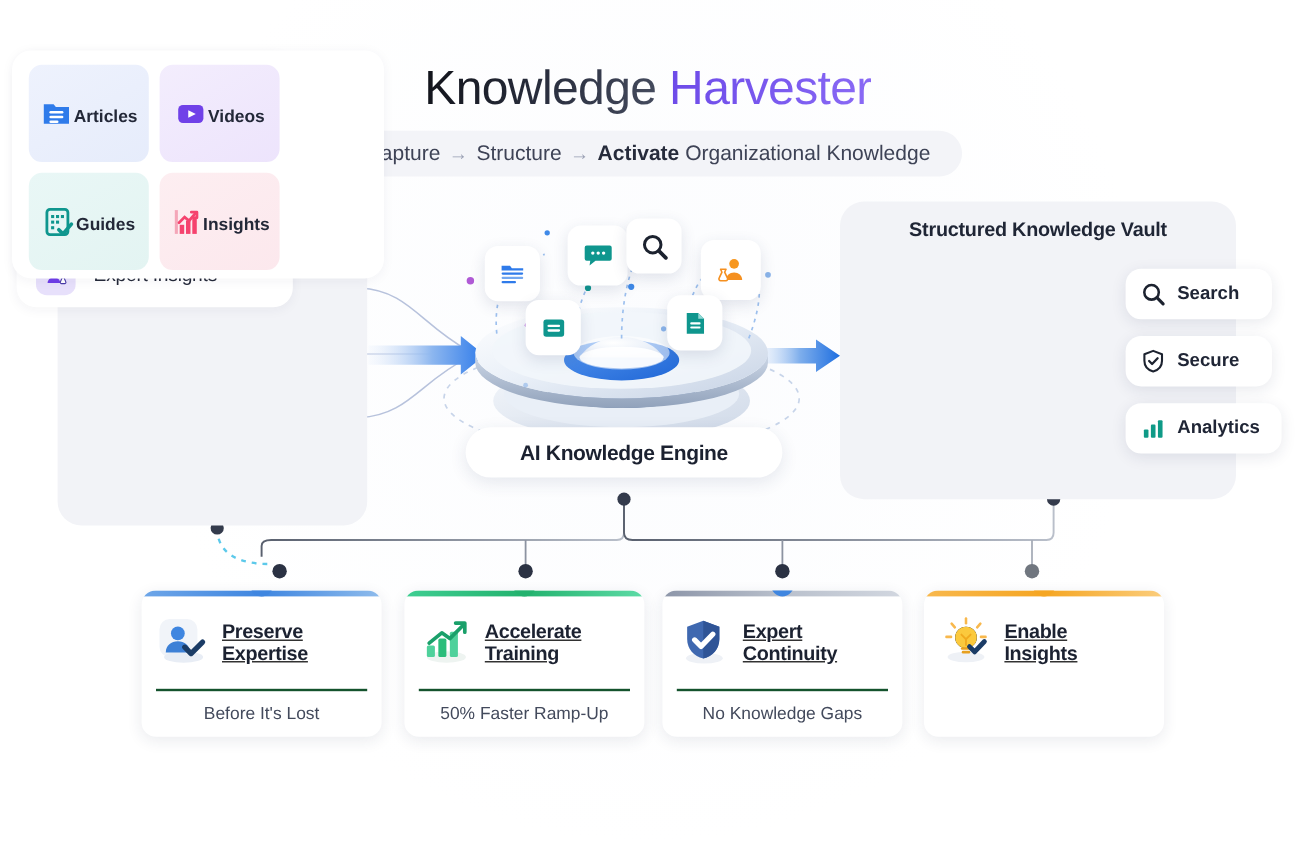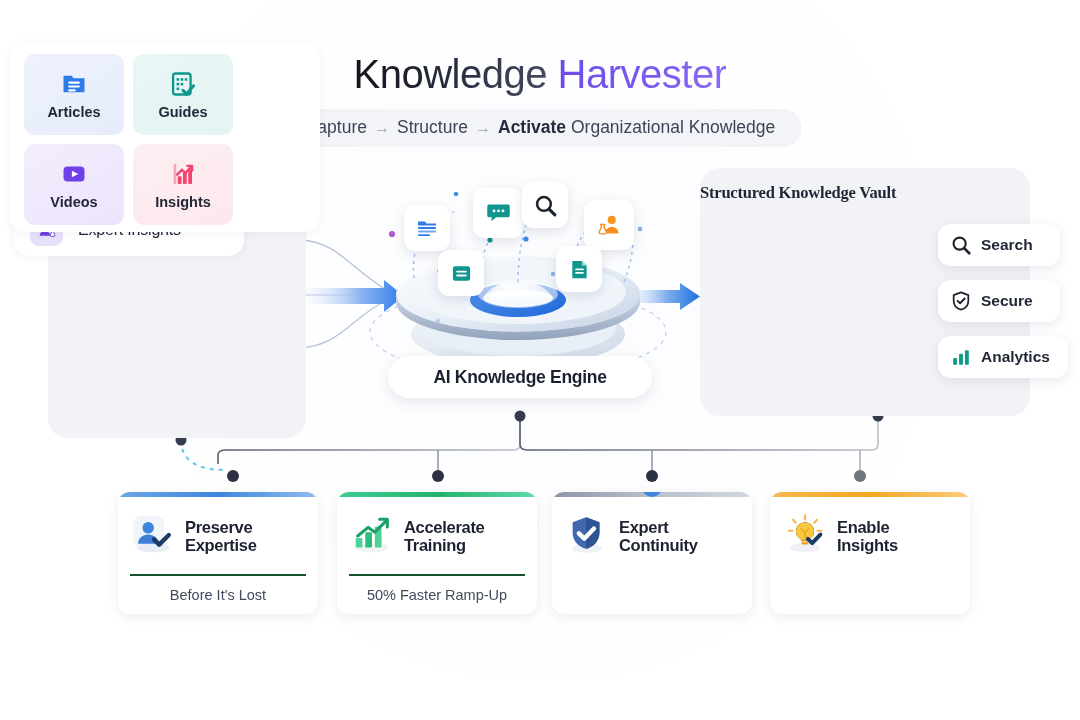--- a/index.html
+++ b/index.html
@@ -39,22 +39,22 @@
   .subbar .arrw { color: #9aa0b4; padding: 0 7px; font-size: 16px; }
   .subbar .bold { font-weight: bold; color: #262b3b; }
   .subbar .soft { color: #3e4356; }
 
   
   .panel {
     position: absolute; background: #f2f3f7;
     border-radius: 20px;
   }
   .panel-title {
-    text-align: left; font-size: 16.5px; font-weight: bold;
-    color: #1f2535; padding-top: 15px; letter-spacing: -0.2px; font-family: Liberation Serif, serif;
+    text-align: center; font-size: 16.5px; font-weight: bold;
+    color: #1f2535; padding-top: 15px; letter-spacing: -0.2px;
   }
   .panel-inner {
     position: absolute; background: #ffffff; border-radius: 16px;
     box-shadow: 0 2px 10px rgba(30,40,80,0.05);
   }
 
   #sources-panel { left: 48px; top: 168px; width: 258px; height: 270px; }
   #sources-inner { left: 14px; top: 44px; width: 230px; height: 212px; }
 
   .src-row {
@@ -74,21 +74,21 @@
 
   
   #vault-panel { left: 700px; top: 168px; width: 330px; height: 248px; }
   #vault-inner { left: 10px; top: 42px; width: 310px; height: 190px; }
   .vault-grid {
     position: absolute; left: 14px; top: 12px;
     display: grid; grid-template-columns: 100px 100px; gap: 9px;
   }
   .vault-tile {
     width: 100px; height: 81px; border-radius: 11px;
-    display: flex; flex-direction: column; align-items: center; justify-content: center;
+    display: flex; flex-direction: row; align-items: center; justify-content: center;
   }
   .vault-tile .vt-label { font-size: 14.5px; font-weight: bold; color: #232838; margin-top: 6px; }
   .vt-articles { background: linear-gradient(150deg,#eef2fd,#e6ecfb); }
   .vt-videos   { background: linear-gradient(150deg,#f3edfd,#ede4fc); }
   .vt-guides   { background: linear-gradient(150deg,#e9f7f6,#e3f4f2); }
   .vt-insights { background: linear-gradient(150deg,#fdeef1,#fce8ed); }
 
   
   .badge {
     position: absolute; background: #ffffff; border-radius: 13px;
@@ -114,20 +114,21 @@
     box-shadow: 0 4px 14px rgba(40,55,100,0.11);
     font-size: 17.5px; font-weight: bold; color: #1b2130; letter-spacing: -0.3px;
   }
 
   
   .bcard {
     position: absolute; top: 492px; width: 200px; height: 122px;
     background: #ffffff; border-radius: 12px;
     box-shadow: 0 3px 12px rgba(30,40,80,0.09);
     overflow: hidden;
+    text-decoration: underline;
   }
   .bcard-bar { position: absolute; left: 0; top: 0; width: 100%; height: 5px; }
   .bcard-notch {
     position: absolute; left: 50%; top: -5px; transform: translateX(-50%);
     width: 19px; height: 10px; border-radius: 0 0 10px 10px;
   }
   .bcard-top { display: flex; align-items: center; padding: 16px 12px 0 12px; height: 72px; }
   .bcard-title { font-size: 16.5px; font-weight: bold; color: #1c2231; line-height: 1.12; letter-spacing: -0.3px; }
   .bcard-sub {
     position: absolute; bottom: 0; left: 12px; right: 12px; height: 40px;
@@ -389,40 +390,40 @@
       <div class="vault-tile vt-articles">
         <svg width="28" height="28" viewBox="0 0 24 24">
           <path d="M3 5h7l1.6 2H21v12H3z" fill="#2f7bea"></path>
           <rect x="7" y="9.8" width="10" height="1.9" rx="0.9" fill="#ffffff"></rect>
           <rect x="7" y="13.2" width="10" height="1.9" rx="0.9" fill="#ffffff"></rect>
           <rect x="7" y="16.6" width="6.5" height="1.9" rx="0.9" fill="#ffffff"></rect>
         </svg>
         <div class="vt-label">Articles</div>
       </div>
 
+      <div class="vault-tile vt-videos">
+        <svg width="28" height="28" viewBox="0 0 24 24">
+          <rect x="3" y="5.5" width="18" height="13" rx="3.4" fill="#7041e8"></rect>
+          <path d="M10.2 9.3l5.4 2.7-5.4 2.7z" fill="#ffffff"></path>
+        </svg>
+        <div class="vt-label">Videos</div>
+      </div>
+
       <div class="vault-tile vt-guides">
         <svg width="28" height="28" viewBox="0 0 24 24">
           <rect x="3.5" y="3" width="15" height="18" rx="2.2" fill="none" stroke="#0f968e" stroke-width="2"></rect>
           <rect x="6.5" y="7" width="2.2" height="2.2" fill="#0f968e"></rect>
           <rect x="10" y="7" width="2.2" height="2.2" fill="#0f968e"></rect>
           <rect x="13.5" y="7" width="2.2" height="2.2" fill="#0f968e"></rect>
           <rect x="6.5" y="11" width="2.2" height="2.2" fill="#0f968e"></rect>
           <rect x="10" y="11" width="2.2" height="2.2" fill="#0f968e"></rect>
           <rect x="6.5" y="15" width="2.2" height="2.2" fill="#0f968e"></rect>
           <path d="M12 17.5l3 3 6-7" fill="none" stroke="#0f968e" stroke-width="2.6" stroke-linecap="round" stroke-linejoin="round"></path>
         </svg>
         <div class="vt-label">Guides</div>
-      </div>
-
-      <div class="vault-tile vt-videos">
-        <svg width="28" height="28" viewBox="0 0 24 24">
-          <rect x="3" y="5.5" width="18" height="13" rx="3.4" fill="#7041e8"></rect>
-          <path d="M10.2 9.3l5.4 2.7-5.4 2.7z" fill="#ffffff"></path>
-        </svg>
-        <div class="vt-label">Videos</div>
       </div>
 
       <div class="vault-tile vt-insights">
         <svg width="28" height="28" viewBox="0 0 24 24">
           <path d="M4 3.5h2.2v17H4z" fill="#f4a6b8"></path>
           <rect x="7.5" y="14" width="3.2" height="6.5" fill="#f5436e"></rect>
           <rect x="12" y="11" width="3.2" height="9.5" fill="#f5436e"></rect>
           <rect x="16.5" y="8" width="3.2" height="12.5" fill="#f5436e"></rect>
           <path d="M7 12.5l4-4 3.2 2.6L19 5.5" fill="none" stroke="#f5436e" stroke-width="2" stroke-linecap="round"></path>
           <path d="M15.8 5h4v4" fill="none" stroke="#f5436e" stroke-width="2" stroke-linecap="round" stroke-linejoin="round"></path>
@@ -504,20 +505,21 @@
         <ellipse cx="24" cy="37" rx="16" ry="4.6" fill="#eef1f6"></ellipse>
         <path d="M23 4.5l14 5.2v10.6c0 8.7-5.9 14.9-14 17.1-8.1-2.2-14-8.4-14-17.1V9.7z" fill="#3f68b0"></path>
         <path d="M23 4.5l14 5.2v10.6c0 8.7-5.9 14.9-14 17.1z" fill="#2f5496"></path>
         <path d="M15.5 21.2l5.6 5.6 10.2-10.6" fill="none" stroke="#ffffff" stroke-width="4.6" stroke-linecap="round" stroke-linejoin="round"></path>
       </svg>
       <div class="bcard-title" style="margin-left:9px">
         <div>Expert</div>
         <div>Continuity</div>
       </div>
     </div>
+    <div class="bcard-sub">No Knowledge Gaps</div>
   </div>
 
   <div class="bcard" id="card-3">
     <div class="bcard-bar" style="background:linear-gradient(90deg,#f8b84d,#f5a623,#fbcd7c)"></div>
     <div class="bcard-notch" style="background:#f5a623"></div>
     <div class="bcard-top">
       <svg width="46" height="46" viewBox="0 0 48 48" style="flex:0 0 auto">
         <ellipse cx="24" cy="36" rx="16" ry="4.6" fill="#eef1f6"></ellipse>
         <g stroke="#f8b84d" stroke-width="2.2" stroke-linecap="round">
           <path d="M24 2.5v4.2"></path>

